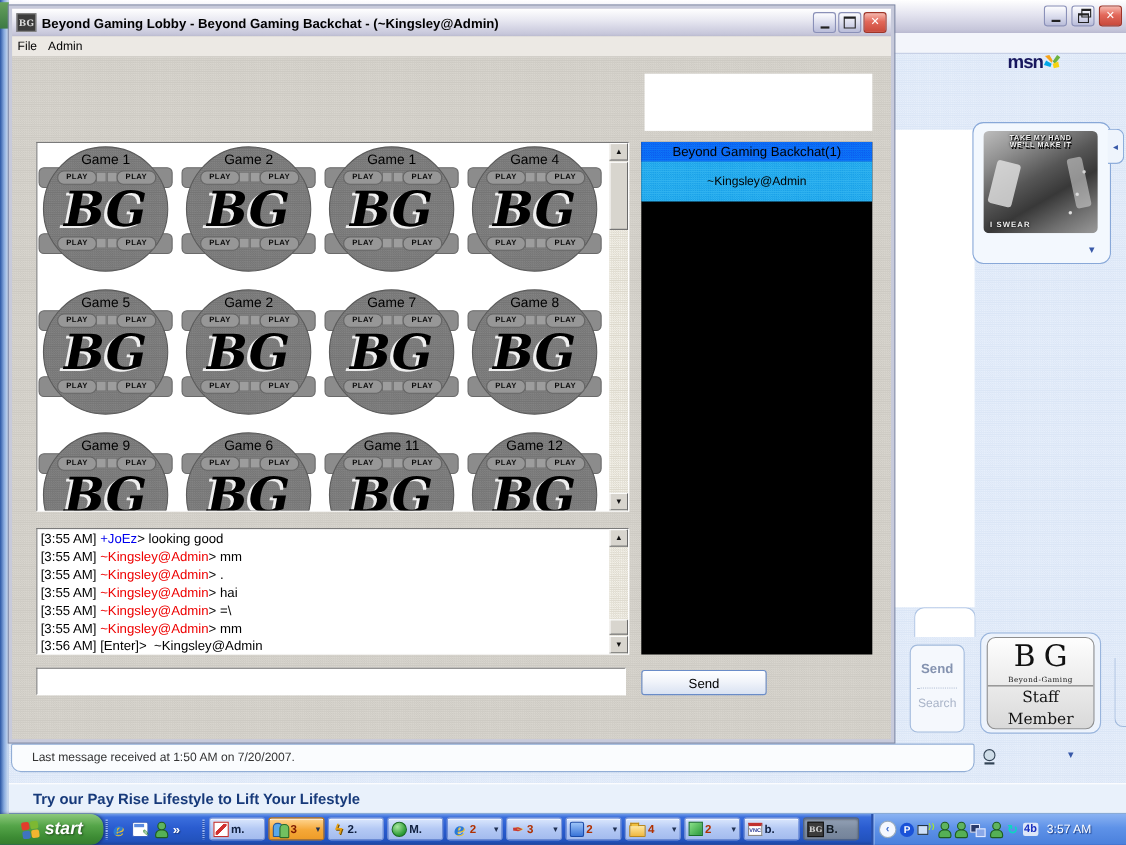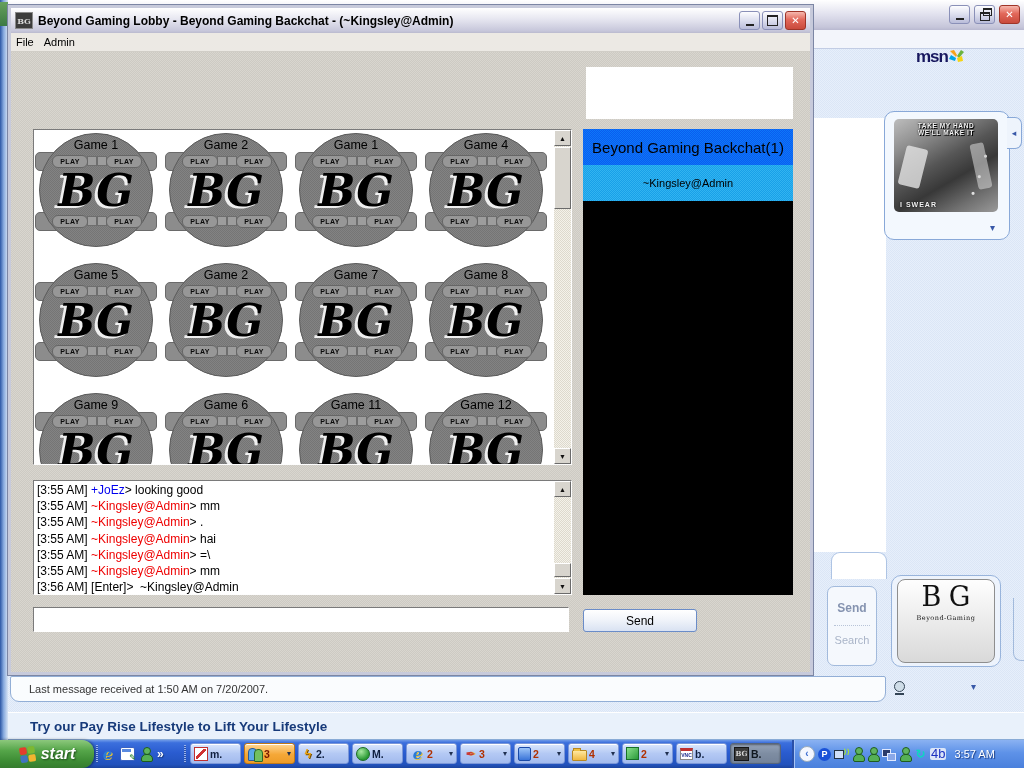--- a/index.html
+++ b/index.html
@@ -108,21 +108,21 @@
     text-shadow:-3px 2px 0 #efefef;}
   
   .chat-lines{position:absolute;left:3px;top:1px;right:18px;font-size:12px;line-height:16.2px;color:#000;white-space:pre;}
   .c-name{font-weight:normal;}
   .chat-input{position:absolute;left:22px;top:599px;width:536px;height:25px;box-sizing:border-box;background:#fff;
     border:1px solid #7a7a7a;border-bottom-color:#fff;border-right-color:#fff;font-size:12px;padding:2px 4px;outline:none;}
   .send-btn{position:absolute;left:572px;top:601px;width:114px;height:23px;box-sizing:border-box;border:1px solid #6a8cc8;border-radius:3px;
     background:linear-gradient(180deg,#ffffff,#f1f4fa 45%,#d9e2f2);display:flex;align-items:center;justify-content:center;font-size:12px;color:#000;}
   
   .user-panel{position:absolute;left:572px;top:121px;width:210px;height:466px;background:#000;overflow:hidden;}
-  .ul-header{height:36px;display:flex;align-items:center;justify-content:center;font-size:15px;color:#000;
+  .ul-header{height:18px;display:flex;align-items:center;justify-content:center;font-size:12px;color:#000;
     background-color:#0a64f0;background-image:repeating-conic-gradient(#0a5cf0 0% 25%,#0d78f8 0% 50%);background-size:2px 2px;}
   .ul-row{height:36px;display:flex;align-items:center;justify-content:center;font-size:11px;color:#000;
     background-color:#22a6e8;background-image:repeating-conic-gradient(#18a0e8 0% 25%,#32b4f0 0% 50%);background-size:2px 2px;}
   
   .taskbar{position:absolute;left:0;top:740px;width:1024px;height:28px;
     background:linear-gradient(180deg,#6f9ae8 0,#3b6fdd 10%,#2a5cd0 45%,#2252bc 88%,#1c449e);}
   .start-btn{position:absolute;left:0;top:0;width:94px;height:28px;border-radius:0 12px 12px 0;
     background:linear-gradient(180deg,#8cc87c 0,#55a549 38%,#3d8c34 75%,#357c2e);box-shadow:1px 0 3px rgba(0,0,0,.5);
     display:flex;align-items:center;justify-content:center;gap:4px;color:#fff;font-weight:bold;font-style:italic;font-size:16px;
     text-shadow:1px 1px 2px #1e4a1a;}
@@ -151,21 +151,21 @@
   .person:after{content:'';position:absolute;left:1px;top:7px;width:10px;height:6px;border-radius:5px 5px 2px 2px;background:#55b055;border:1px solid #1e5c1e;}
   .chev{width:14px;height:14px;border-radius:50%;background:#f4f7ff;border:1px solid #9ab;color:#3a6ad0;font-weight:bold;font-size:10px;line-height:12px;text-align:center;}
   .pbadge{width:13px;height:13px;border-radius:50%;background:#1a52d8;color:#fff;font-size:9px;font-weight:bold;line-height:13px;text-align:center;}
   .wl{position:relative;width:15px;height:13px;}
   .wl:before{content:'';position:absolute;left:0;top:2px;width:8px;height:7px;background:#cfe0f8;border:1px solid #234;}
   .wl:after{content:'⟩⟩';position:absolute;right:-1px;top:0px;font-size:7px;color:#aef01a;font-weight:bold;}
   .netc{position:relative;width:14px;height:13px;}
   .netc:before{content:'';position:absolute;left:0;top:1px;width:7px;height:6px;background:#2a3a6a;border:1px solid #dfe8ff;}
   .netc:after{content:'';position:absolute;left:5px;top:5px;width:7px;height:6px;background:#8aa8e8;border:1px solid #dfe8ff;}
   .sync{font-size:12px;font-weight:bold;color:#0cd8c0;width:13px;height:14px;line-height:14px;text-align:center;}
-  .n46{font-size:13px;font-weight:normal;color:#1a30c0;background:#dce6f8;border-radius:2px;padding:0 1px;height:12px;line-height:12px;}
+  .n46{font-size:10px;font-weight:bold;color:#1a30c0;background:#dce6f8;border-radius:2px;padding:0 1px;height:12px;line-height:12px;}
   .media{width:12px;height:12px;background:#fff;border:1px solid #c03030;position:relative;}
   .media:before{content:'';position:absolute;inset:1px;background:linear-gradient(135deg,transparent 38%,#d03030 38% 58%,transparent 58%);}
   .msn2{position:relative;width:14px;height:13px;}
   .msn2:before{content:'';position:absolute;left:0;top:1px;width:7px;height:11px;border-radius:4px 4px 1px 1px;background:#5aa8e8;border:1px solid #2a5a9a;}
   .msn2:after{content:'';position:absolute;left:6px;top:2px;width:7px;height:11px;border-radius:4px 4px 1px 1px;background:#72c060;border:1px solid #2a6a2a;}
   .lightning{font-size:13px;font-weight:bold;color:#e8a010;text-shadow:1px 1px 0 #7a5200;width:12px;height:14px;line-height:14px;}
   .greendot{width:12px;height:12px;border-radius:50%;background:radial-gradient(circle at 35% 30%,#a8e8a0,#2a9a34 70%);border:1px solid #1a6a22;}
   .quill{font-size:12px;color:#c83838;text-shadow:1px 0 0 #e8c030;width:13px;height:14px;line-height:14px;text-align:center;}
   .bluedoc{width:11px;height:12px;border-radius:2px;background:linear-gradient(180deg,#9cc4f8,#3a74d8);border:1px solid #1a4aa8;}
   .folder{position:relative;width:13px;height:9px;background:linear-gradient(#ffe8a0,#f0b840);border:1px solid #b88820;border-radius:1px;margin-top:3px;}
@@ -228,20 +228,21 @@
     </div>
     <div class="a-tab">
       <span>A</span>
         <i class="a-line"></i>
     </div>
 
     <div class="staff-outer">
       <div class="staff-card">
         <div class="sc-bg">BG</div>
         <div class="sc-brand">Beyond-Gaming</div>
+        <div class="sc-role">Staff Member</div>
 
       </div>
     </div>
     <div class="webcam"></div>
     <div class="card-dd">▾</div>
 
     <div class="status-bar">
       <span>Last message received at 1:50 AM on 7/20/2007.</span>
     </div>
     <div class="ad-bar">

